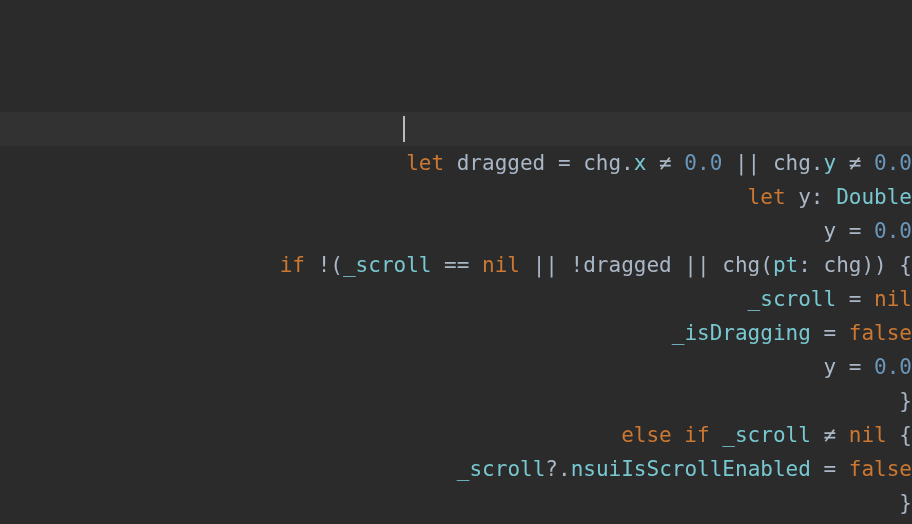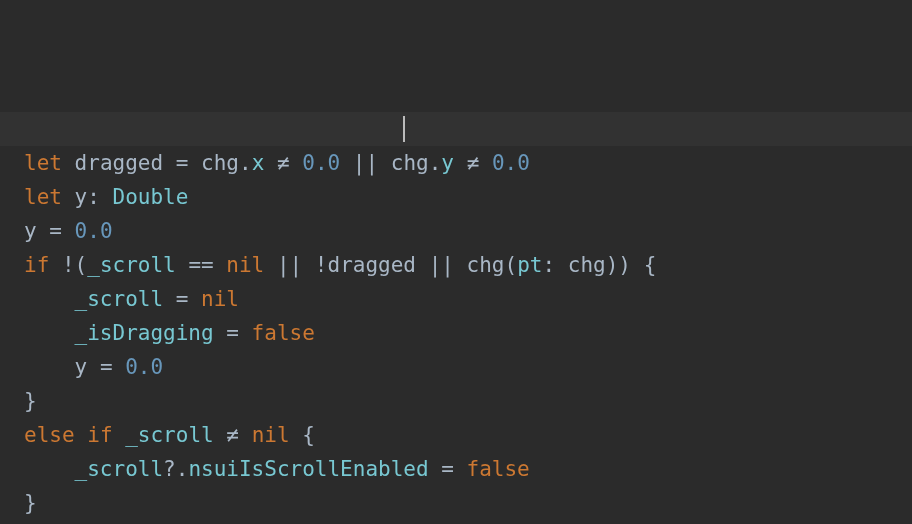--- a/index.html
+++ b/index.html
@@ -16,20 +16,21 @@
   }
   .editor {
     position: relative;
     padding-top: 10px;
     padding-left: 24px;
     white-space: pre;
   }
   .line {
     height: 34px;
     position: relative;
+    text-align: right;
   }
   .hl {
     position: absolute;
     left: 0;
     right: 0;
     height: 34px;
     top: 112px; 
     background: #323232;
     z-index: 0;
   }

